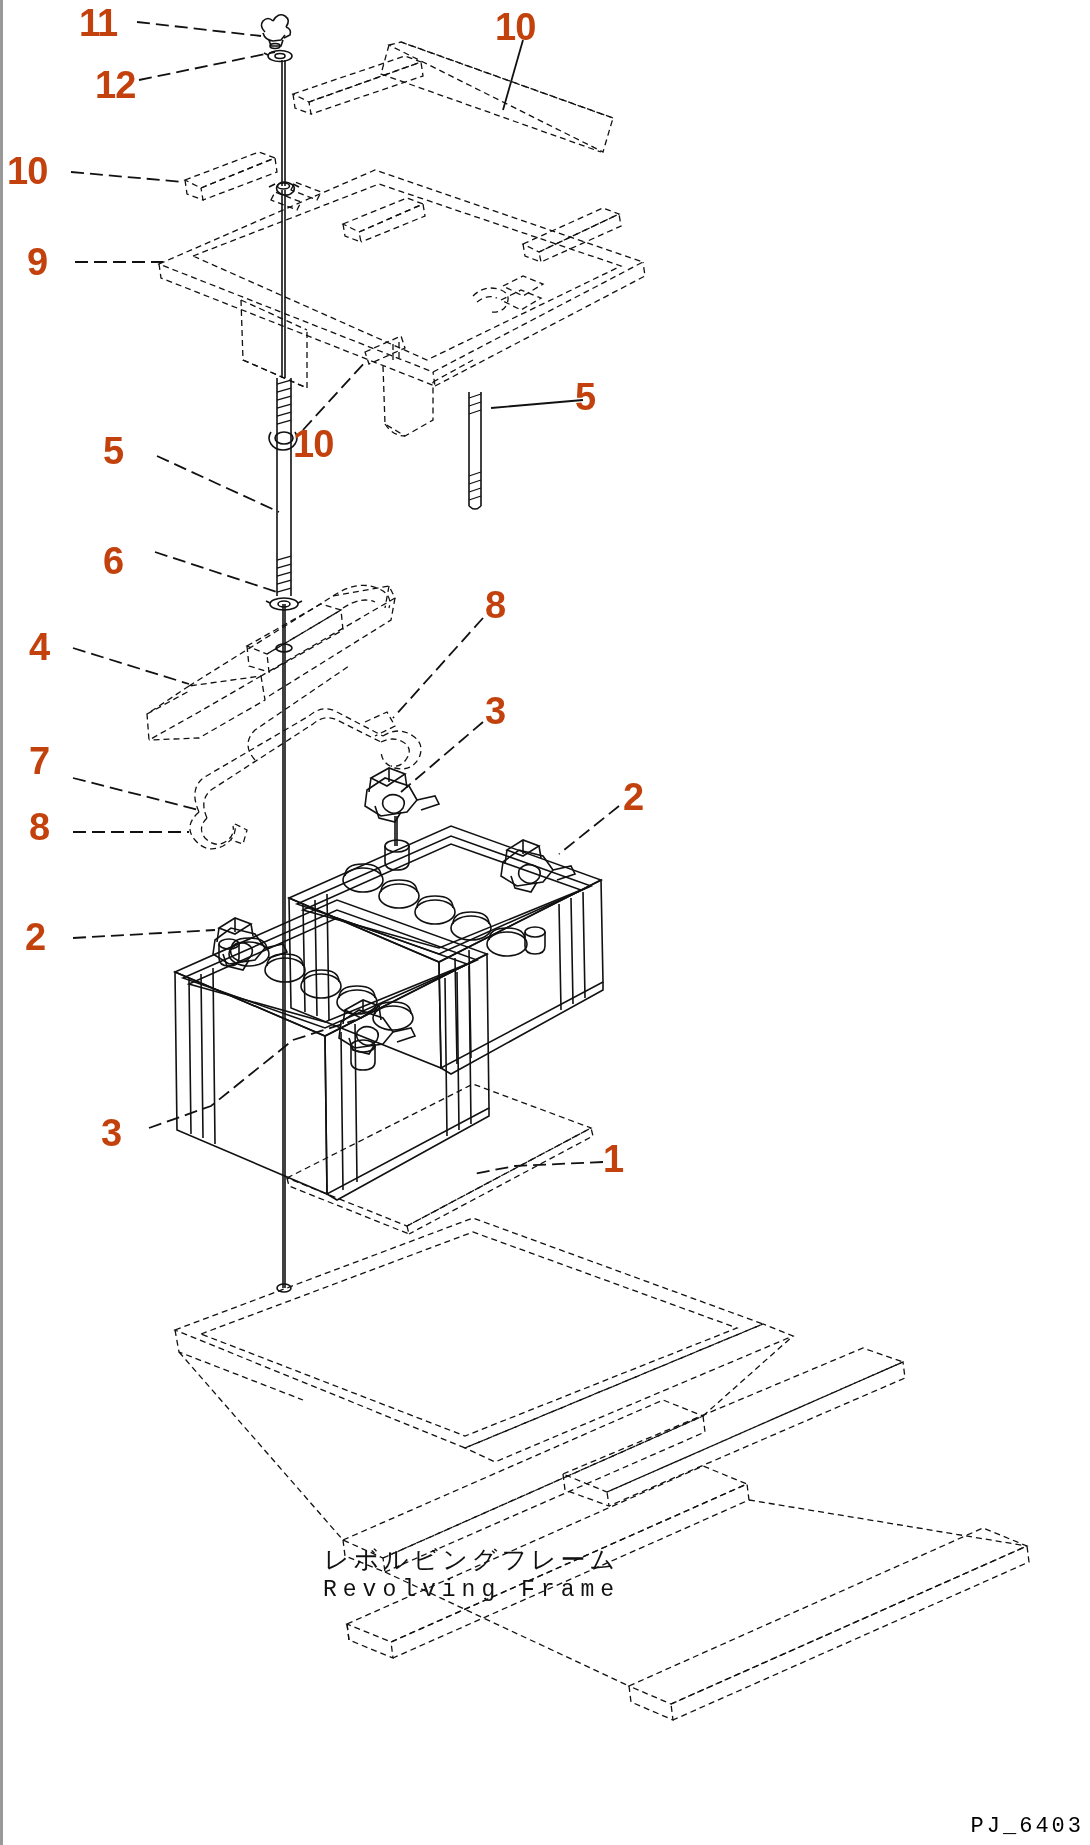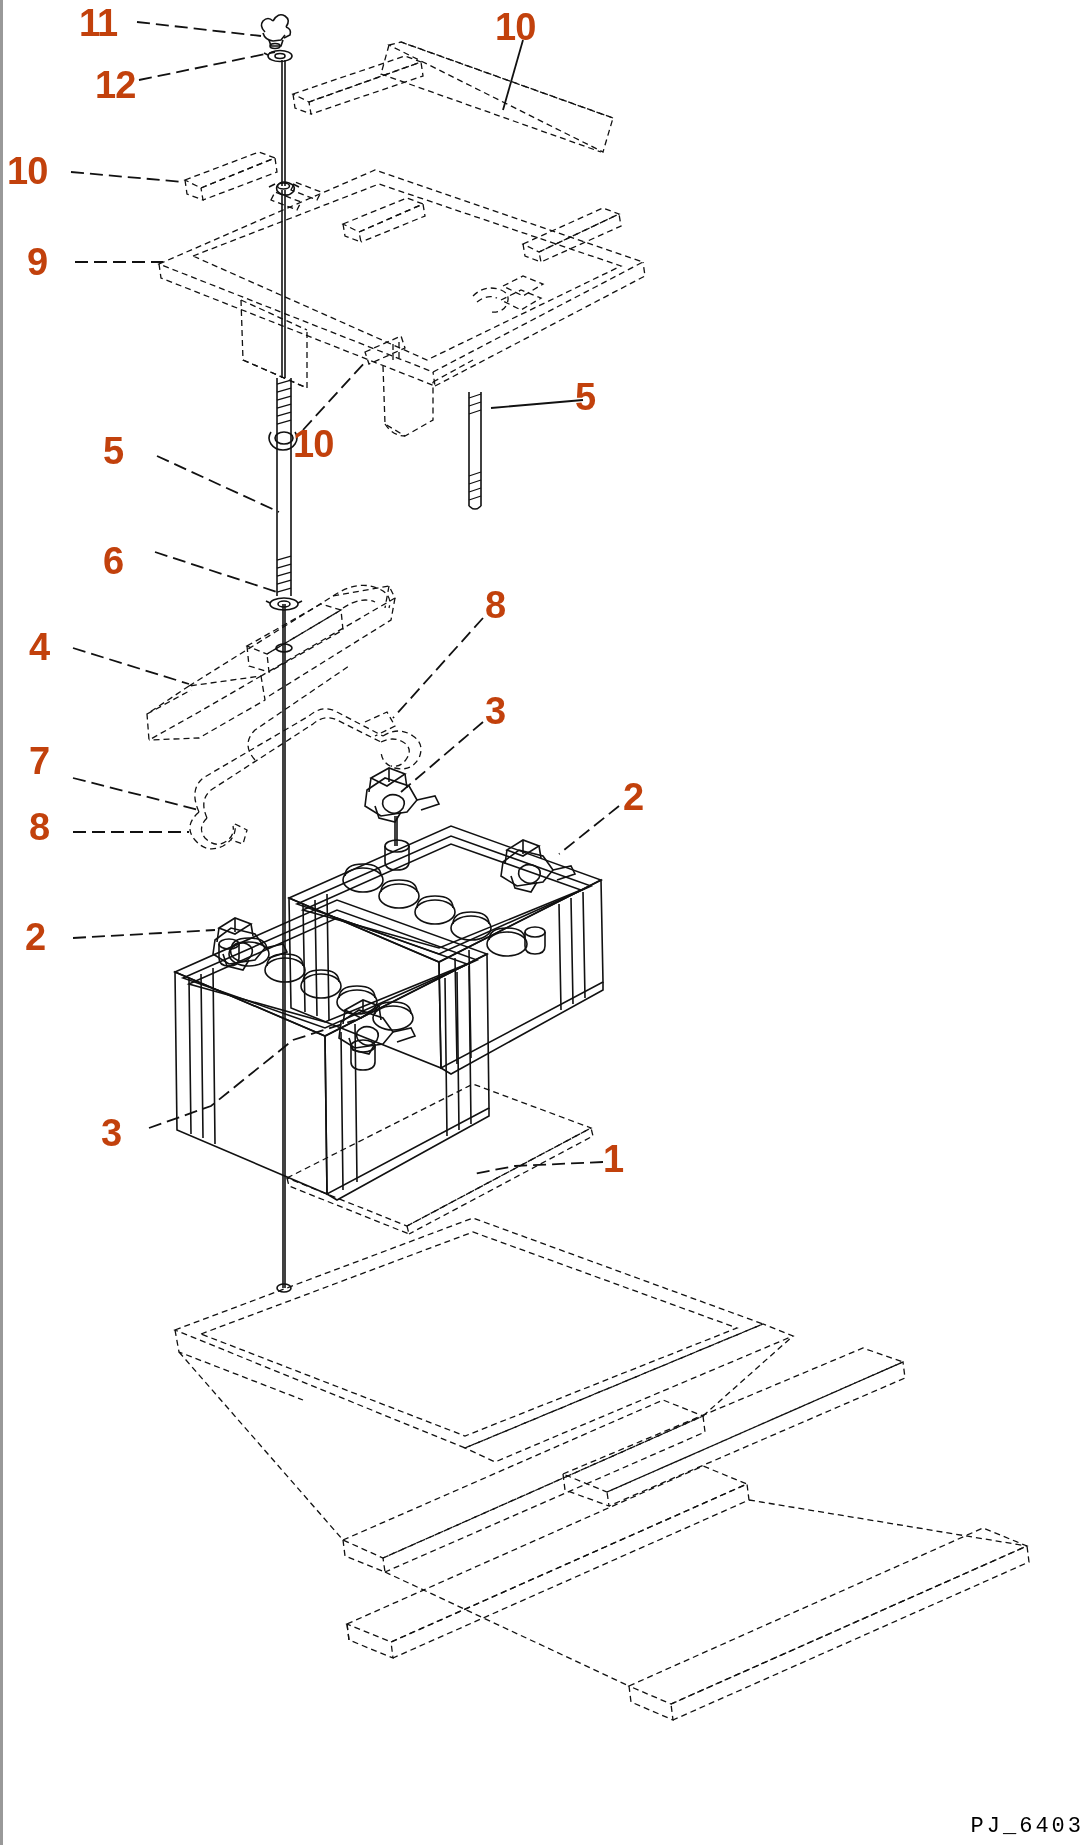--- a/index.html
+++ b/index.html
@@ -421,16 +421,20 @@
   <div class="callout" style="left:482px; top:586px;">8</div>
   <div class="callout" style="left:26px; top:628px;">4</div>
   <div class="callout" style="left:482px; top:692px;">3</div>
   <div class="callout" style="left:26px; top:742px;">7</div>
   <div class="callout" style="left:620px; top:778px;">2</div>
   <div class="callout" style="left:26px; top:808px;">8</div>
   <div class="callout" style="left:22px; top:918px;">2</div>
   <div class="callout" style="left:98px; top:1114px;">3</div>
   <div class="callout" style="left:600px; top:1140px;">1</div>
 
+  <div class="frame-label" style="left:320px; top:1545px;">
+    <span class="jp">レボルビングフレーム</span>
+    <span class="en">Revolving Frame</span>
+  </div>
 
   <div class="partcode">PJ_6403</div>
 
 </div>
 
 </body></html>

